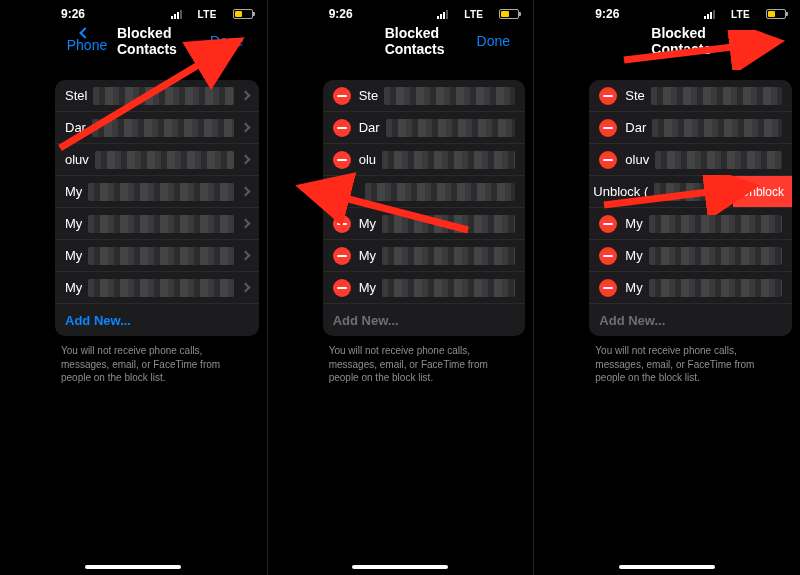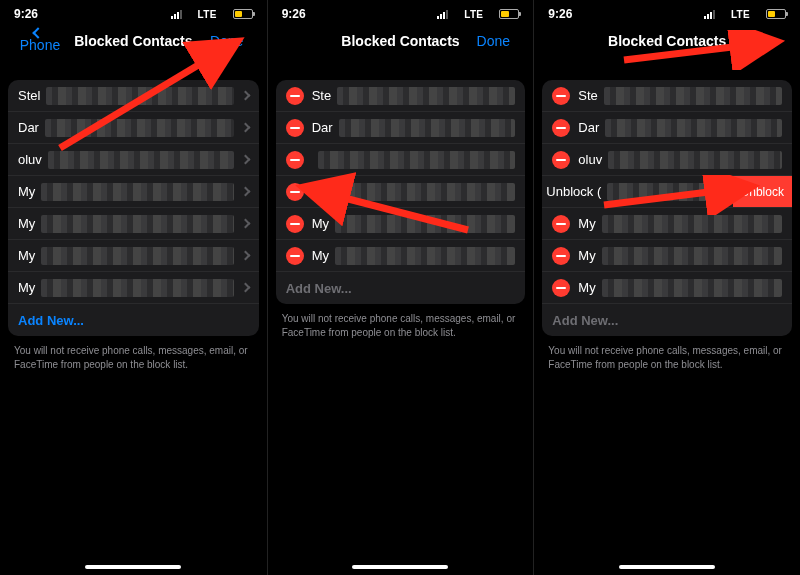--- a/index.html
+++ b/index.html
@@ -10,20 +10,21 @@
     display: flex;
     overflow: hidden;
   }
   .phone {
     position: relative;
     width: 266.66px; height: 575px;
     background: #000;
     color: #fff;
     overflow: hidden;
     flex-shrink: 0;
+    padding-left: 47px;
   }
   .phone + .phone { border-left: 1px solid #222; }
 
   
   .status {
     display: flex; justify-content: space-between; align-items: center;
     padding: 6px 14px 2px 14px;
     font-size: 12px; font-weight: 600;
     height: 24px;
   }
@@ -238,20 +239,25 @@
 
   <div class="group">
     <div class="row">
         <span class="minus"></span>
         <span class="row-label">Ste</span>
         <span class="redact"></span>
       </div>
     <div class="row">
         <span class="minus"></span>
         <span class="row-label">Dar</span>
+        <span class="redact"></span>
+      </div>
+    <div class="row">
+        <span class="minus"></span>
+        <span class="row-label">olu</span>
         <span class="redact"></span>
       </div>
     <div class="row">
         <span class="minus"></span>
         <span class="row-label"></span>
         <span class="redact"></span>
       </div>
     <div class="row">
         <span class="minus"></span>
         <span class="row-label">My</span>

